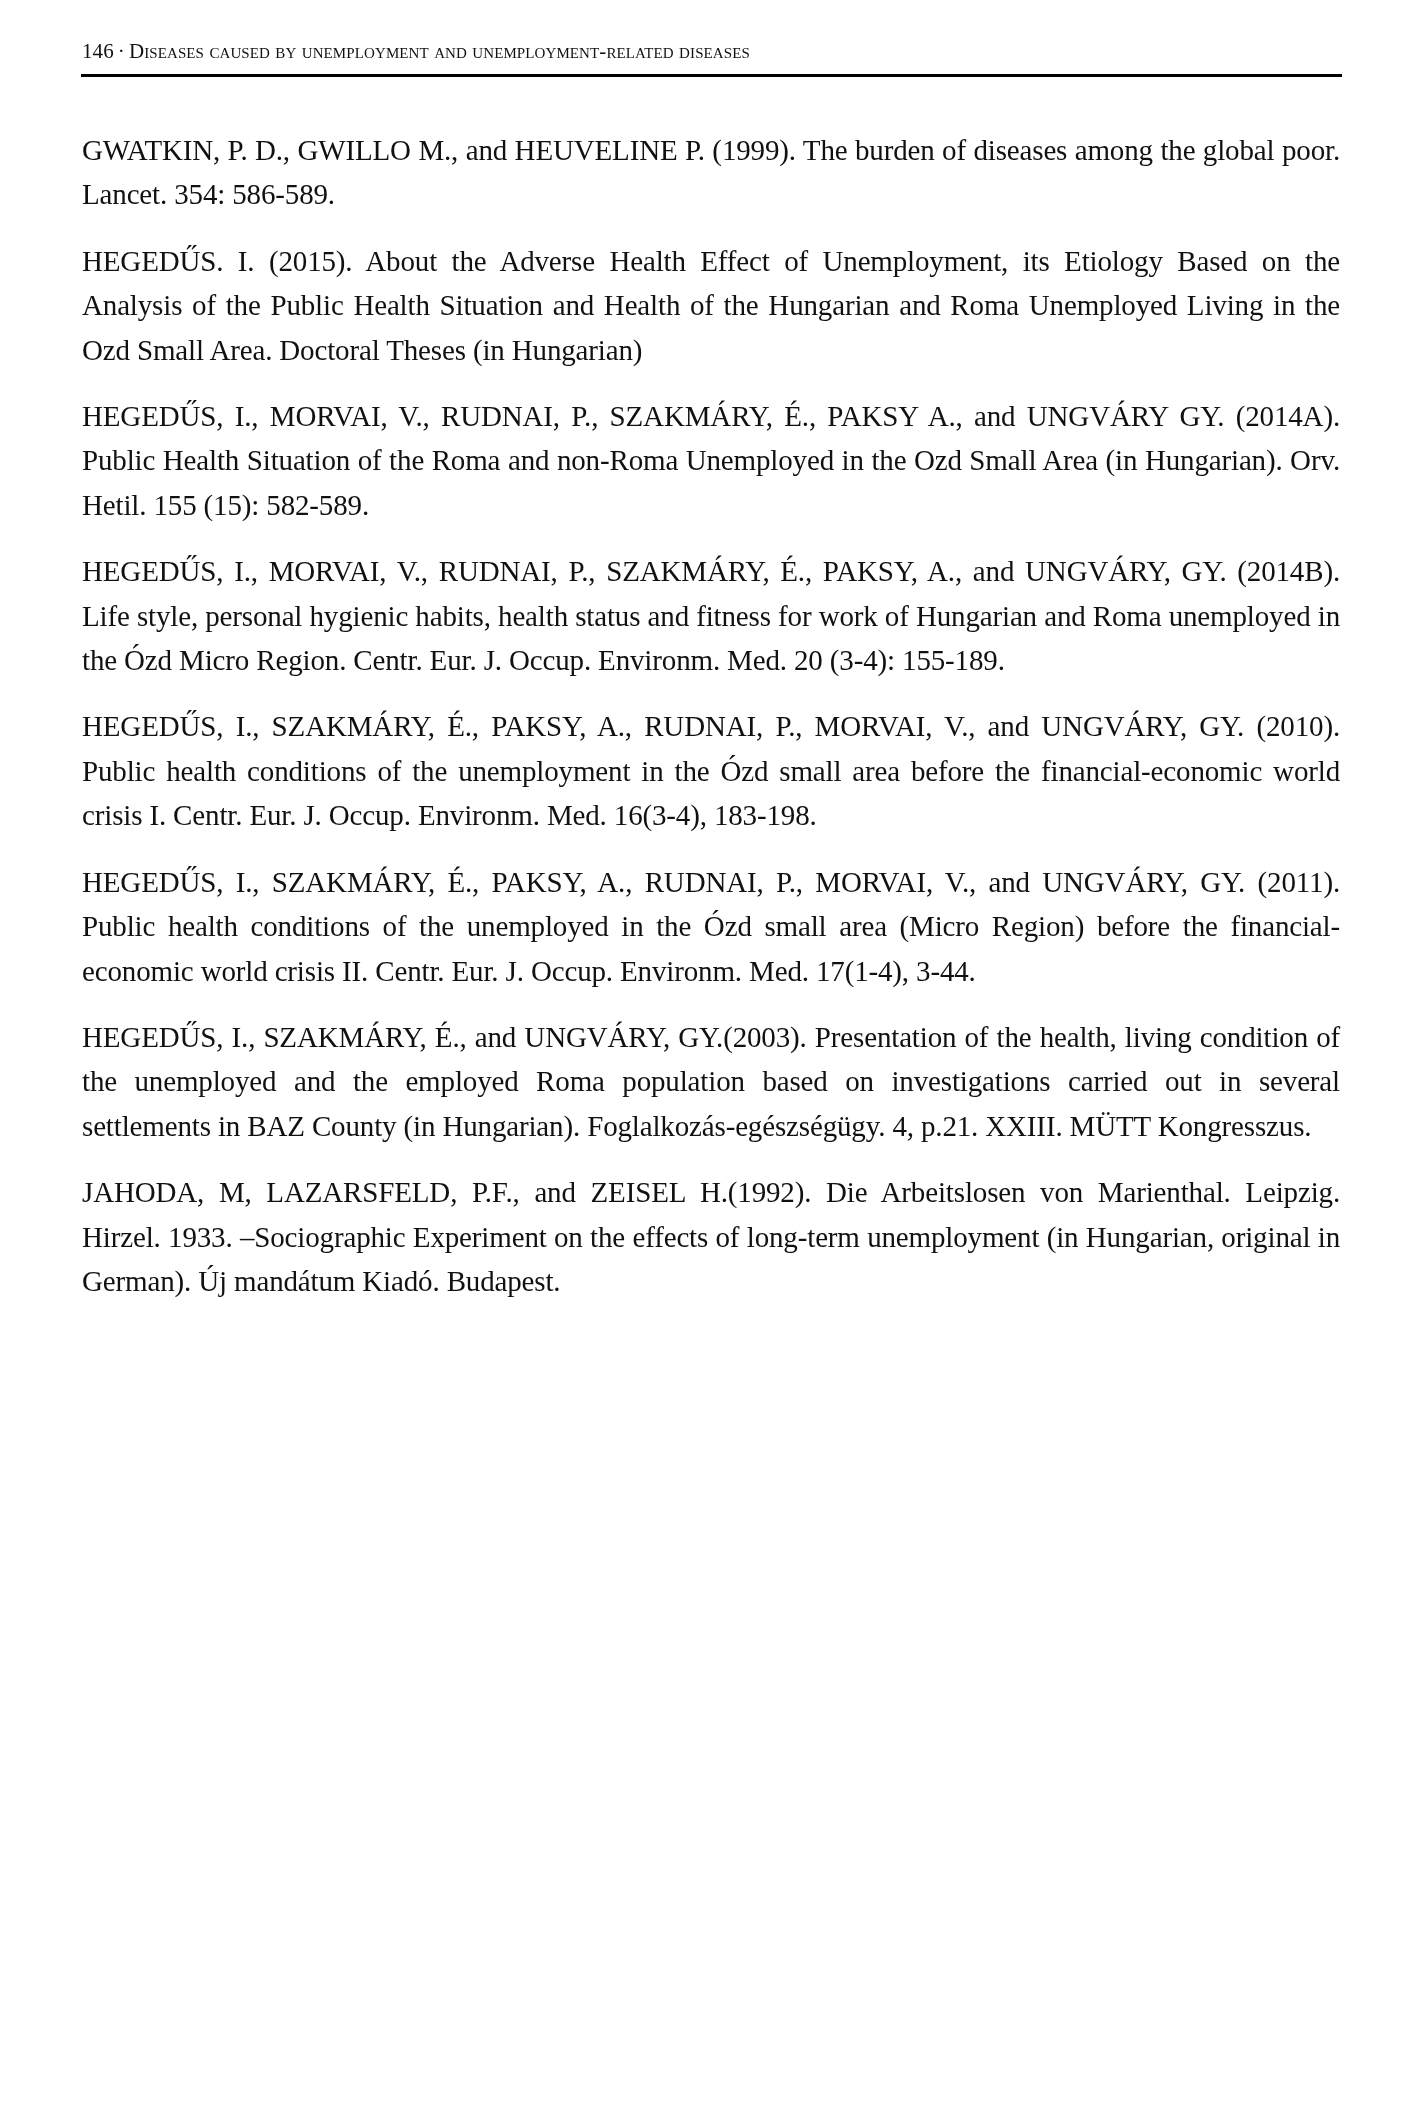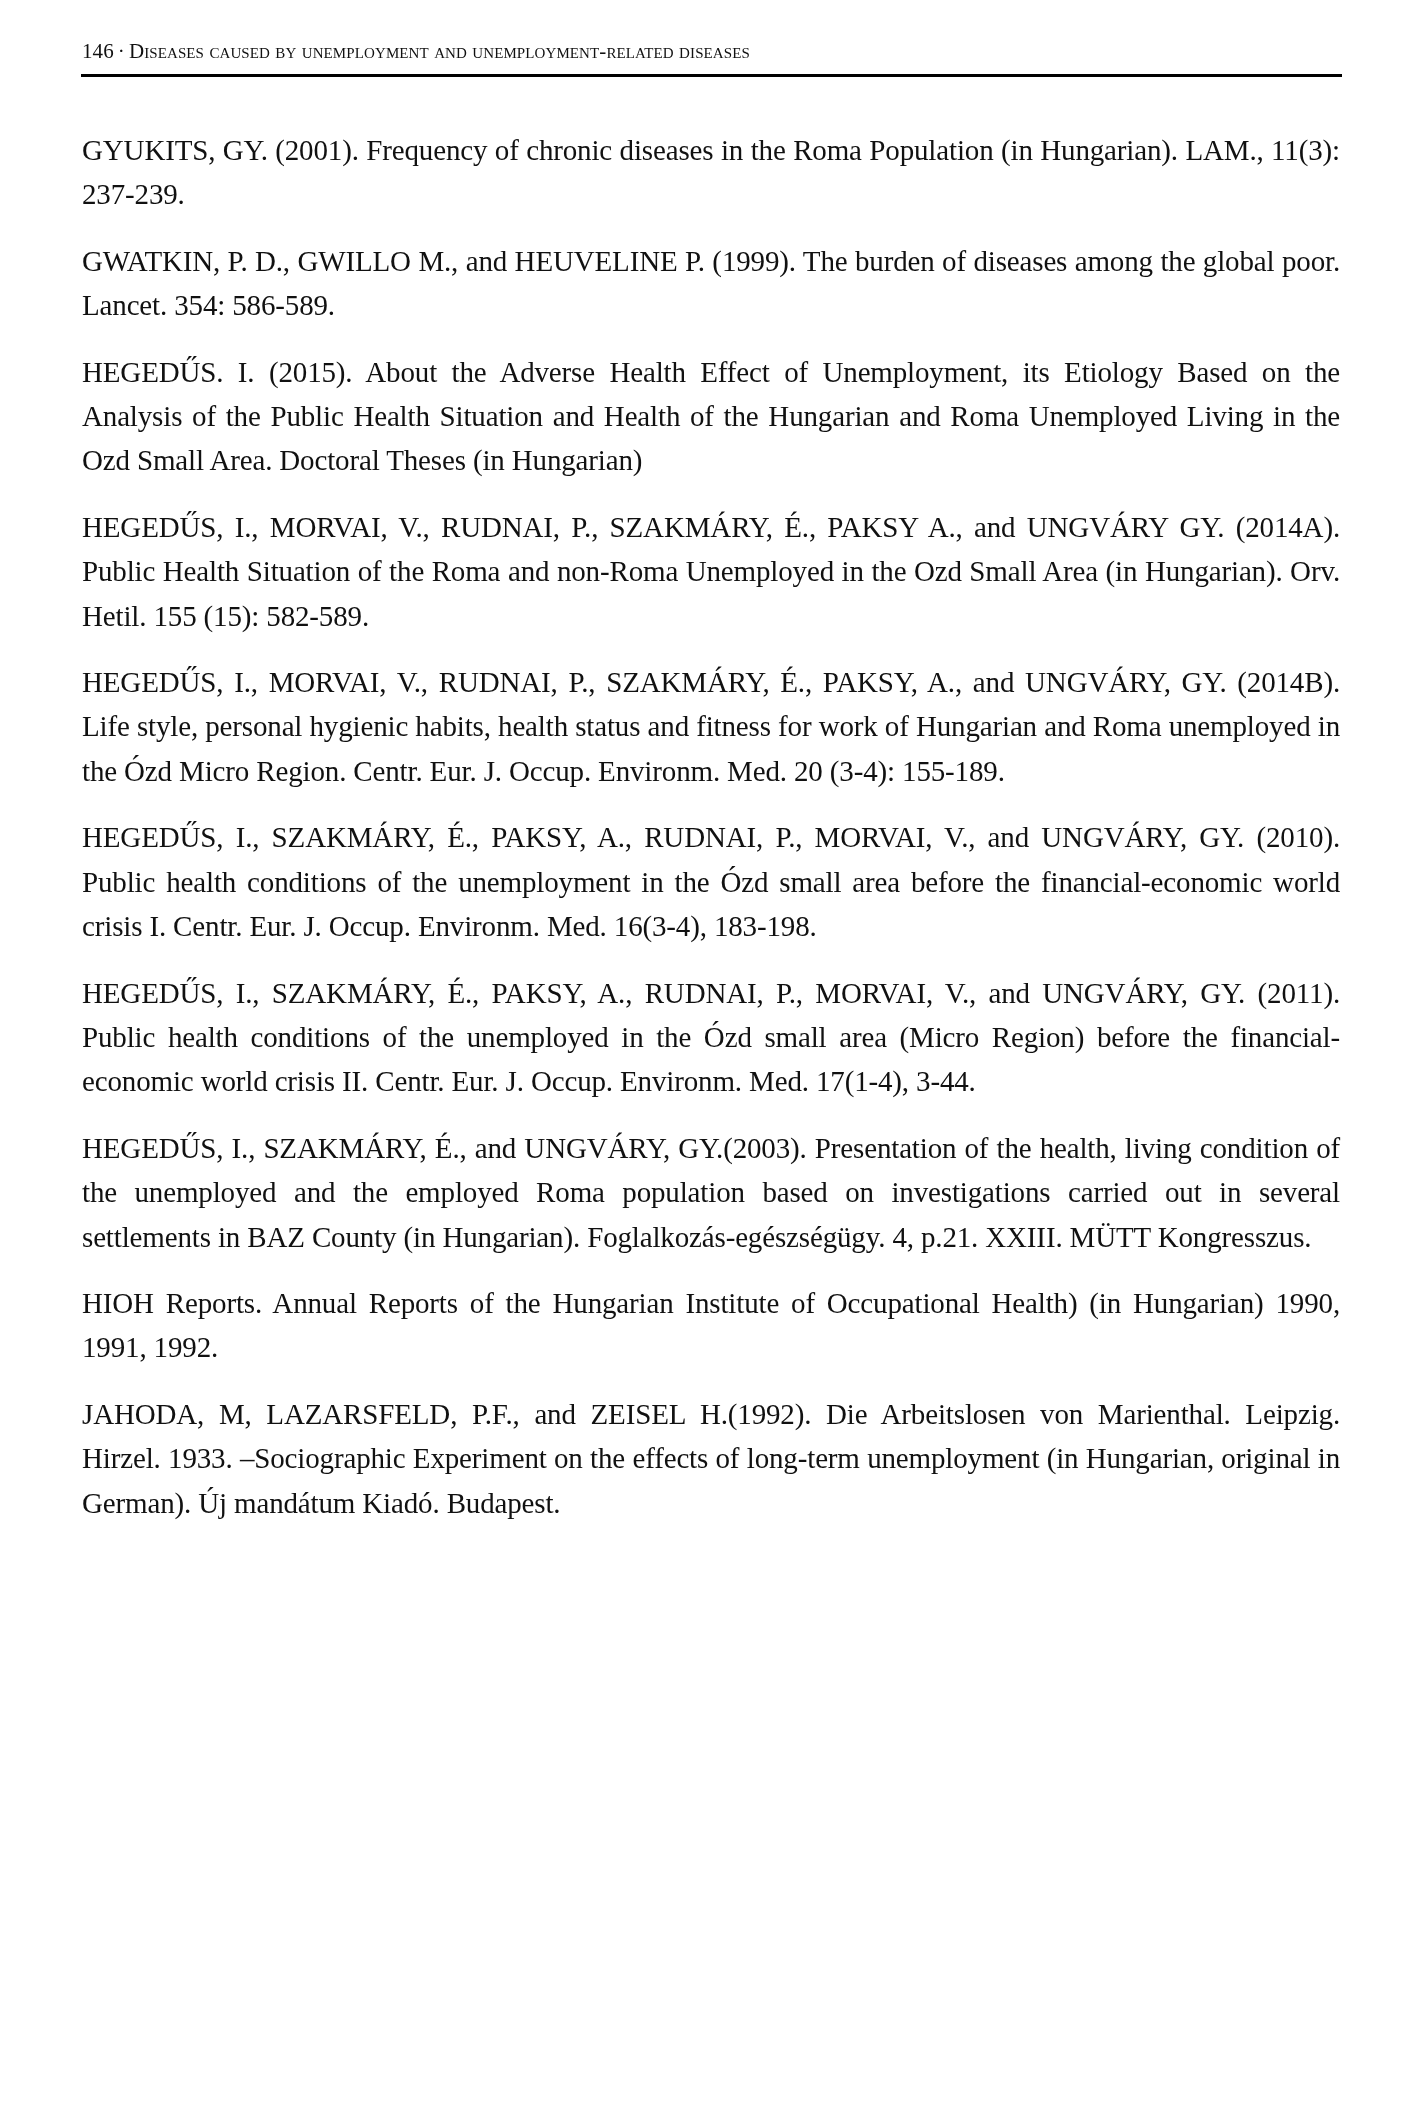--- a/index.html
+++ b/index.html
@@ -69,23 +69,21 @@
 <body>
 
 <div class="page-header">
   <div class="running-head">
     <span class="page-num">146</span><span class="sep">·</span><span>Diseases caused by unemployment and unemployment-related diseases</span>
   </div>
   <div class="header-rule"></div>
 </div>
 
 <div class="references">
-  <p class="ref">GYUKITS, GY. (2001). Frequency of chronic diseases in the Roma Population (in Hungarian). LAM., 11(3): 237-239.</p>
   <p class="ref">GWATKIN, P. D., GWILLO M., and HEUVELINE P. (1999). The burden of diseases among the global poor. Lancet. 354: 586-589.</p>
   <p class="ref">HEGEDŰS. I. (2015). About the Adverse Health Effect of Unemployment, its Etiology Based on the Analysis of the Public Health Situation and Health of the Hungarian and Roma Unemployed Living in the Ozd Small Area. Doctoral Theses (in Hungarian)</p>
   <p class="ref">HEGEDŰS, I., MORVAI, V., RUDNAI, P., SZAKMÁRY, É., PAKSY A., and UNGVÁRY GY. (2014A).  Public Health Situation of the Roma and non-Roma Unemployed in the Ozd Small Area (in Hungarian). Orv. Hetil. 155 (15): 582-589.</p>
   <p class="ref">HEGEDŰS, I., MORVAI, V., RUDNAI, P., SZAKMÁRY, É., PAKSY, A., and UNGVÁRY, GY. (2014B). Life style, personal hygienic habits, health status and fitness for work of Hungarian and Roma unemployed in the Ózd Micro Region. Centr. Eur. J. Occup. Environm. Med. 20 (3-4): 155-189.</p>
   <p class="ref">HEGEDŰS, I., SZAKMÁRY, É., PAKSY, A., RUDNAI, P., MORVAI, V., and UNGVÁRY, GY. (2010). Public health conditions of the unemployment in the Ózd small area before the financial-economic world crisis I. Centr. Eur. J. Occup. Environm. Med. 16(3-4), 183-198.</p>
   <p class="ref">HEGEDŰS, I., SZAKMÁRY, É., PAKSY, A., RUDNAI, P., MORVAI, V., and UNGVÁRY, GY. (2011). Public health conditions of the unemployed in the Ózd small area (Micro Region) before the financial-economic world crisis II. Centr. Eur. J. Occup. Environm. Med. 17(1-4), 3-44.</p>
   <p class="ref">HEGEDŰS, I., SZAKMÁRY, É., and UNGVÁRY, GY.(2003). Presentation of the health, living condition of the unemployed and the employed Roma population based on investigations carried out in several settlements in BAZ County (in Hungarian). Foglalkozás-egészségügy. 4, p.21. XXIII. MÜTT Kongresszus.</p>
-  <p class="ref">HIOH Reports. Annual Reports of the Hungarian Institute of Occupational Health) (in Hungarian) 1990, 1991, 1992.</p>
   <p class="ref">JAHODA, M, LAZARSFELD, P.F., and ZEISEL H.(1992). Die Arbeitslosen von Marienthal. Leipzig. Hirzel. 1933. –Sociographic Experiment on the effects of long-term unemployment (in Hungarian, original in German). Új mandátum Kiadó. Budapest.</p>
 </div>
 
 </body></html>

